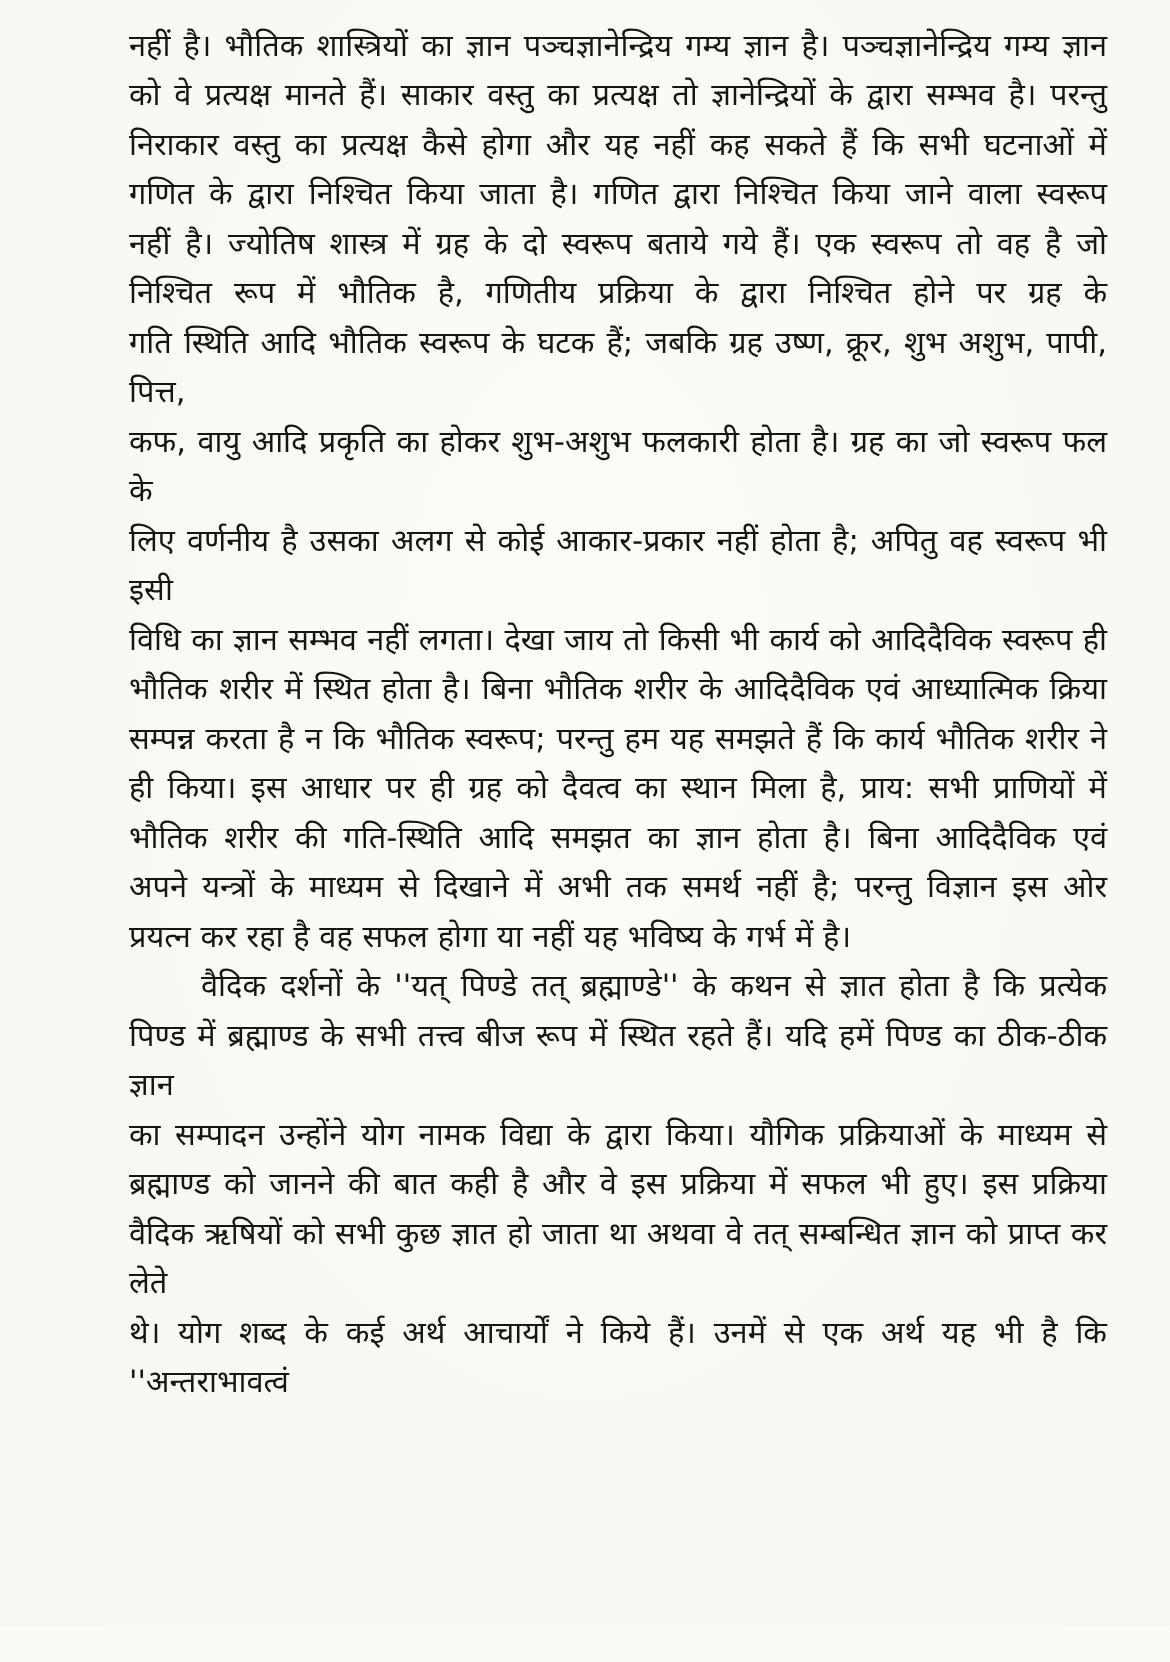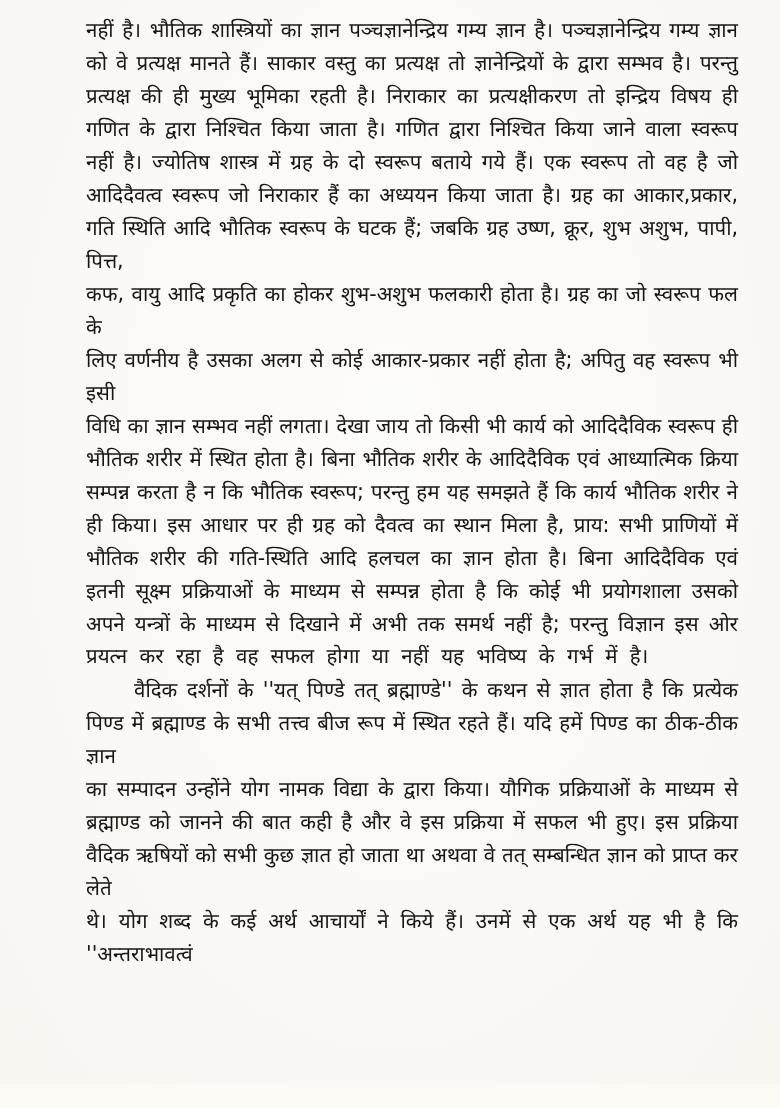--- a/index.html
+++ b/index.html
@@ -26,46 +26,44 @@
     line-height: 33px;
     font-weight: 500;
     color: #18140f;
     text-align: justify;
     text-align-last: justify;
     -moz-text-align-last: justify;
     white-space: normal;
   }
   .line.last {
     text-align-last: left;
-    font-family: Liberation Mono, monospace;
     -moz-text-align-last: left;
   }
   .line.indent { text-indent: 48px; }
 </style>
 </head>
 <body>
 
 <div class="page">
   <div class="text-body" id="text-body">
       <div class="para">
         <div class="line">नहीं है। भौतिक शास्त्रियों का ज्ञान पञ्चज्ञानेन्द्रिय गम्य ज्ञान है। पञ्चज्ञानेन्द्रिय गम्य ज्ञान</div>
         <div class="line">को वे प्रत्यक्ष मानते हैं। साकार वस्तु का प्रत्यक्ष तो ज्ञानेन्द्रियों के द्वारा सम्भव है। परन्तु</div>
-        <div class="line">प्रत्यक्ष की ही मुख्य भूमिका रहती है। निराकार का प्रत्यक्षीकरण तो इन्द्रिय विषय ही</div>
+        <div class="line">निराकार वस्तु का प्रत्यक्ष कैसे होगा और यह नहीं कह सकते हैं कि सभी घटनाओं में</div>
         <div class="line">गणित के द्वारा निश्चित किया जाता है। गणित द्वारा निश्चित किया जाने वाला स्वरूप</div>
         <div class="line">नहीं है। ज्योतिष शास्त्र में ग्रह के दो स्वरूप बताये गये हैं। एक स्वरूप तो वह है जो</div>
-        <div class="line">आदिदैवत्व स्वरूप जो निराकार हैं का अध्ययन किया जाता है। ग्रह का आकार,प्रकार,</div>
+        <div class="line">निश्चित रूप में भौतिक है, गणितीय प्रक्रिया के द्वारा निश्चित होने पर ग्रह के</div>
         <div class="line">गति स्थिति आदि भौतिक स्वरूप के घटक हैं; जबकि ग्रह उष्ण, क्रूर, शुभ अशुभ, पापी, पित्त,</div>
         <div class="line">कफ, वायु आदि प्रकृति का होकर शुभ-अशुभ फलकारी होता है। ग्रह का जो स्वरूप फल के</div>
         <div class="line">लिए वर्णनीय है उसका अलग से कोई आकार-प्रकार नहीं होता है; अपितु वह स्वरूप भी इसी</div>
         <div class="line">विधि का ज्ञान सम्भव नहीं लगता। देखा जाय तो किसी भी कार्य को आदिदैविक स्वरूप ही</div>
         <div class="line">भौतिक शरीर में स्थित होता है। बिना भौतिक शरीर के आदिदैविक एवं आध्यात्मिक क्रिया</div>
         <div class="line">सम्पन्न करता है न कि भौतिक स्वरूप; परन्तु हम यह समझते हैं कि कार्य भौतिक शरीर ने</div>
         <div class="line">ही किया। इस आधार पर ही ग्रह को दैवत्व का स्थान मिला है, प्राय: सभी प्राणियों में</div>
-        <div class="line">भौतिक शरीर की गति-स्थिति आदि हलचल का ज्ञान होता है। बिना आदिदैविक एवं</div>
-        <div class="line">इतनी सूक्ष्म प्रक्रियाओं के माध्यम से सम्पन्न होता है कि कोई भी प्रयोगशाला उसको</div>
+        <div class="line">भौतिक शरीर की गति-स्थिति आदि समझत का ज्ञान होता है। बिना आदिदैविक एवं</div>
         <div class="line">अपने यन्त्रों के माध्यम से दिखाने में अभी तक समर्थ नहीं है; परन्तु विज्ञान इस ओर</div>
         <div class="line last">प्रयत्न कर रहा है वह सफल होगा या नहीं यह भविष्य के गर्भ में है।</div>
       </div>
       <div class="para">
         <div class="line indent">वैदिक दर्शनों के ''यत् पिण्डे तत् ब्रह्माण्डे'' के कथन से ज्ञात होता है कि प्रत्येक</div>
         <div class="line">पिण्ड में ब्रह्माण्ड के सभी तत्त्व बीज रूप में स्थित रहते हैं। यदि हमें पिण्ड का ठीक-ठीक ज्ञान</div>
         <div class="line">का सम्पादन उन्होंने योग नामक विद्या के द्वारा किया। यौगिक प्रक्रियाओं के माध्यम से</div>
         <div class="line">ब्रह्माण्ड को जानने की बात कही है और वे इस प्रक्रिया में सफल भी हुए। इस प्रक्रिया</div>
         <div class="line">वैदिक ऋषियों को सभी कुछ ज्ञात हो जाता था अथवा वे तत् सम्बन्धित ज्ञान को प्राप्त कर लेते</div>
         <div class="line">थे। योग शब्द के कई अर्थ आचार्यों ने किये हैं। उनमें से एक अर्थ यह भी है कि ''अन्तराभावत्वं</div>

